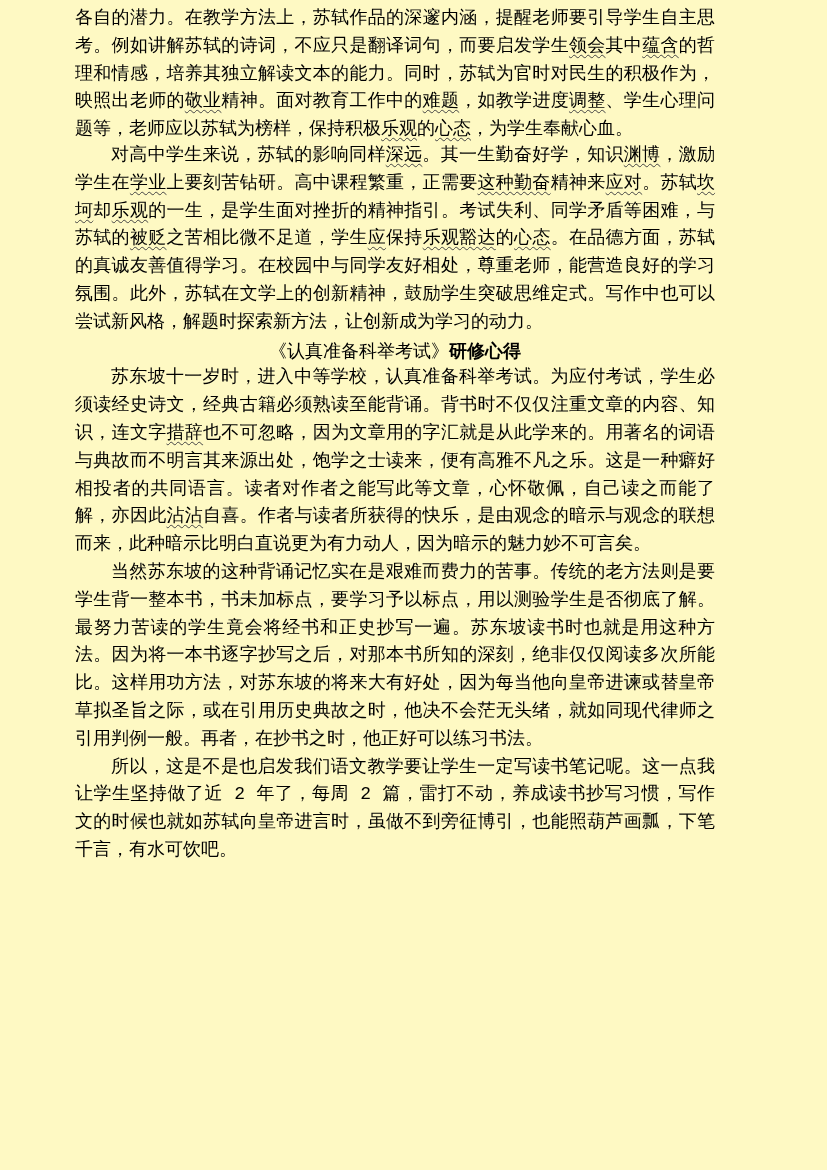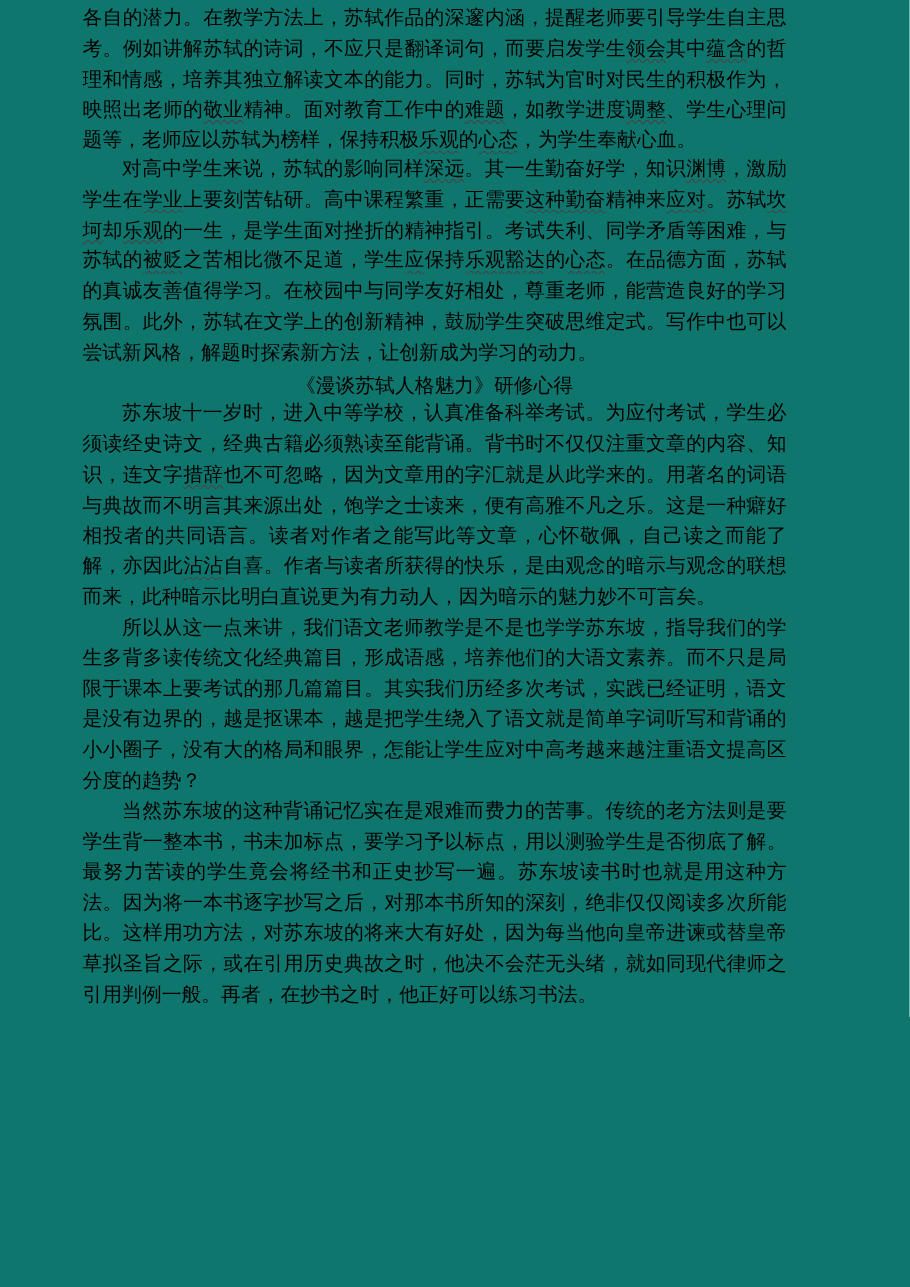--- a/index.html
+++ b/index.html
@@ -6,49 +6,49 @@
     margin: 0;
     padding: 0;
     background: #ffffff;
     overflow: hidden;
   }
   .page {
     box-sizing: border-box;
     width: 827px;
     height: 1170px;
     padding: 3px 112px 0 75px;
-    background: #0f766e;
+    background: #fef9c3;
     color: #000000;
     font-family: "DejaVu Serif", "Liberation Serif", serif;
     font-size: 18px;
     line-height: 27.8px;
     overflow: hidden;
   }
   .page p {
     margin: 0;
     padding: 0;
     text-align: justify;
     text-justify: inter-character;
   }
   .page p.indent { text-indent: 2em; font-family: Liberation Mono, monospace; }
   .page p.center { text-align: center; text-indent: 0; }
-  .b { font-weight: normal; }
+  .b { font-weight: bold; }
   .u {
     text-decoration-line: underline;
     text-decoration-style: wavy;
     text-decoration-thickness: 1px;
     text-decoration-color: #444444;
     text-underline-offset: 3px;
   }
 </style>
 </head>
 <body>
 
 <div class="page">
   <div>
       <p class=""><span>各自的潜力。在教学方法上，苏轼作品的深邃内涵，提醒老师要引导学生自主思考。例如讲解苏轼的诗词，不应只是翻译词句，而要启发学生</span><span class="u">领会</span><span>其中</span><span class="u">蕴含</span><span>的哲理和情感，培养其独立解读文本的能力。同时，苏轼为官时对民生的积极作为，映照出老师的</span><span class="u">敬业</span><span>精神。面对教育工作中的</span><span class="u">难题</span><span>，如教学进度</span><span class="u">调整</span><span>、学生心理问题等，老师应以苏轼为榜样，保持积极</span><span class="u">乐观</span><span>的</span><span class="u">心态</span><span>，为学生奉献心血。</span></p>
       <p class="indent"><span>对高中学生来说，苏轼的影响同样</span><span class="u">深远</span><span>。其一生勤奋好学，知识</span><span class="u">渊博</span><span>，激励学生在</span><span class="u">学业</span><span>上要刻苦钻研。高中课程繁重，正需要</span><span class="u">这种勤奋</span><span>精神来</span><span class="u">应对</span><span>。苏轼</span><span class="u">坎坷</span><span>却</span><span class="u">乐观</span><span>的一生，是学生面对挫折的精神指引。考试失利、同学矛盾等困难，与苏轼的</span><span class="u">被贬</span><span>之苦相比微不足道，学生</span><span class="u">应</span><span>保持</span><span class="u">乐观豁达</span><span>的</span><span class="u">心态</span><span>。在品德方面，苏轼的真诚友善值得学习。在校园中与同学友好相处，尊重老师，能营造良好的学习氛围。此外，苏轼在文学上的创新精神，鼓励学生突破思维定式。写作中也可以尝试新风格，解题时探索新方法，让创新成为学习的动力。</span></p>
-      <p class="center"><span>《漫谈苏轼人格魅力》</span><span class="b">研修心得</span></p>
+      <p class="center"><span>《认真准备科举考试》</span><span class="b">研修心得</span></p>
       <p class="indent"><span>苏东坡十一岁时，进入中等学校，认真准备科举考试。为应付考试，学生必须读经史诗文，经典古籍必须熟读至能背诵。背书时不仅仅注重文章的内容、知识，连文字</span><span class="u">措辞</span><span>也不可忽略，因为文章用的字汇就是从此学来的。用著名的词语与典故而不明言其来源出处，饱学之士读来，便有高雅不凡之乐。这是一种癖好相投者的共同语言。读者对作者之能写此等文章，心怀敬佩，自己读之而能了解，亦因此</span><span class="u">沾沾</span><span>自喜。作者与读者所获得的快乐，是由观念的暗示与观念的联想而来，此种暗示比明白直说更为有力动人，因为暗示的魅力妙不可言矣。</span></p>
-      <p class="indent"><span>所以从这一点来讲，我们语文老师教学是不是也学学苏东坡，指导我们的学生多背多读传统文化经典篇目，形成语感，培养他们的大语文素养。而不只是局限于课本上要考试的那几篇篇目。其实我们历经多次考试，实践已经证明，语文是没有边界的，越是抠课本，越是把学生绕入了语文就是简单字词听写和背诵的小小圈子，没有大的格局和眼界，怎能让学生应对中高考越来越注重语文提高区分度的趋势？</span></p>
       <p class="indent"><span>当然苏东坡的这种背诵记忆实在是艰难而费力的苦事。传统的老方法则是要学生背一整本书，书未加标点，要学习予以标点，用以测验学生是否彻底了解。最努力苦读的学生竟会将经书和正史抄写一遍。苏东坡读书时也就是用这种方法。因为将一本书逐字抄写之后，对那本书所知的深刻，绝非仅仅阅读多次所能比。这样用功方法，对苏东坡的将来大有好处，因为每当他向皇帝进谏或替皇帝草拟圣旨之际，或在引用历史典故之时，他决不会茫无头绪，就如同现代律师之引用判例一般。再者，在抄书之时，他正好可以练习书法。</span></p>
+      <p class="indent"><span>所以，这是不是也启发我们语文教学要让学生一定写读书笔记呢。这一点我让学生坚持做了近 2 年了，每周 2 篇，雷打不动，养成读书抄写习惯，写作文的时候也就如苏轼向皇帝进言时，虽做不到旁征博引，也能照葫芦画瓢，下笔千言，有水可饮吧。</span></p>
     </div>
 </div>
 
 </body></html>

